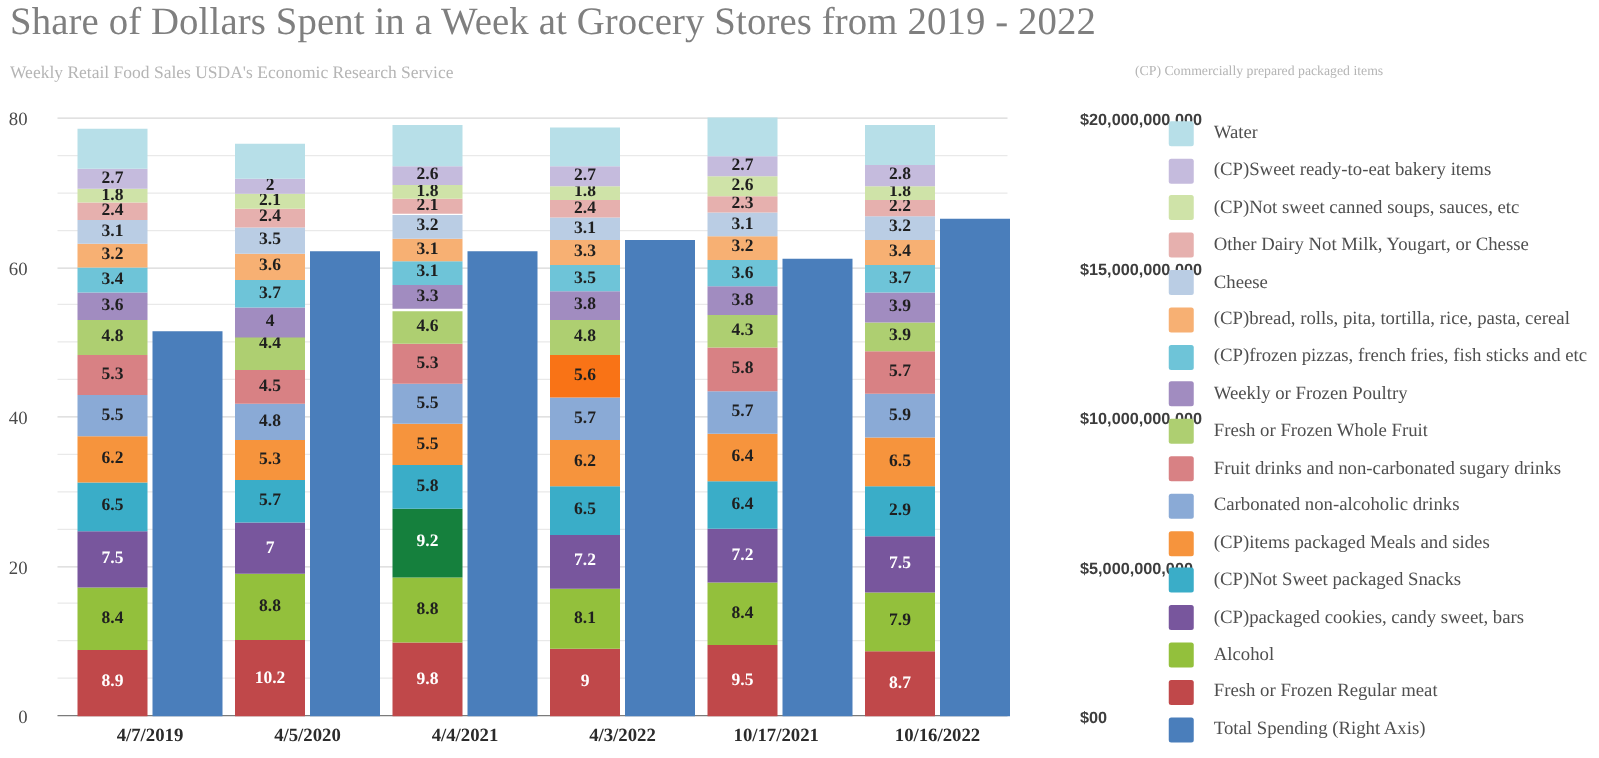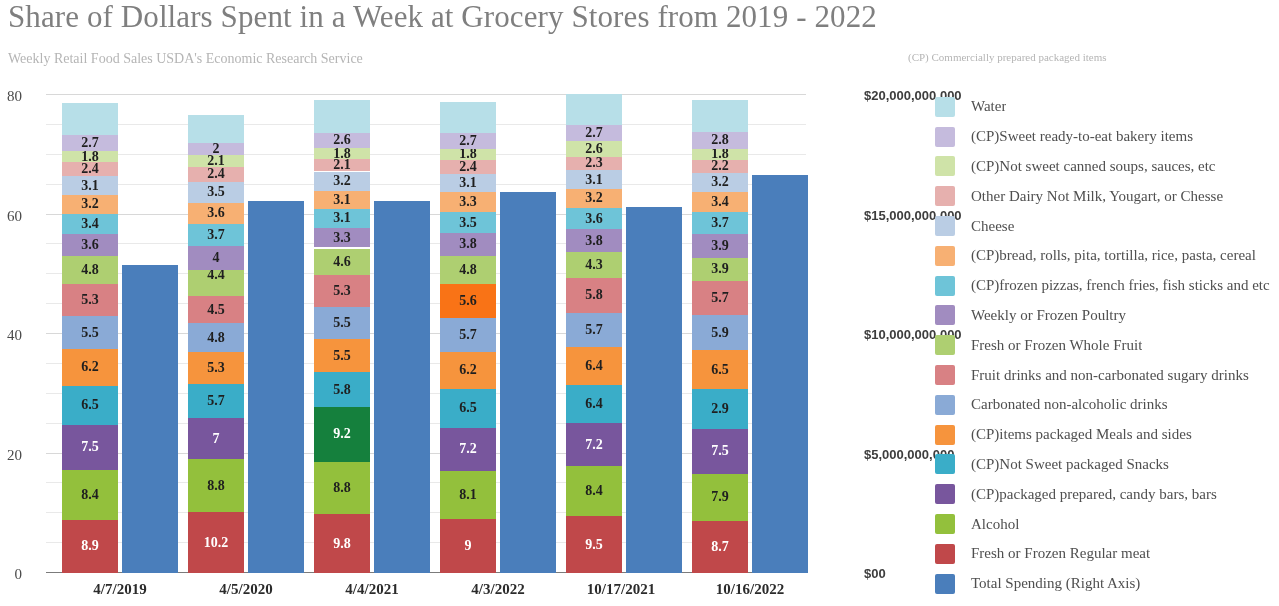--- a/index.html
+++ b/index.html
@@ -283,21 +283,21 @@
       <div class="legrow">
         <div class="swatch" style="background: rgb(246, 148, 61);"></div>
         <div class="legtxt">(CP)items packaged Meals and sides</div>
       </div>
       <div class="legrow">
         <div class="swatch" style="background: rgb(58, 173, 200);"></div>
         <div class="legtxt">(CP)Not Sweet packaged Snacks</div>
       </div>
       <div class="legrow">
         <div class="swatch" style="background: rgb(120, 86, 157);"></div>
-        <div class="legtxt">(CP)packaged prepared, candy bars, bars</div>
+        <div class="legtxt">(CP)packaged cookies, candy sweet, bars</div>
       </div>
       <div class="legrow">
         <div class="swatch" style="background: rgb(147, 192, 60);"></div>
         <div class="legtxt">Alcohol</div>
       </div>
       <div class="legrow">
         <div class="swatch" style="background: rgb(192, 72, 74);"></div>
         <div class="legtxt">Fresh or Frozen Regular meat</div>
       </div>
       <div class="legrow">

